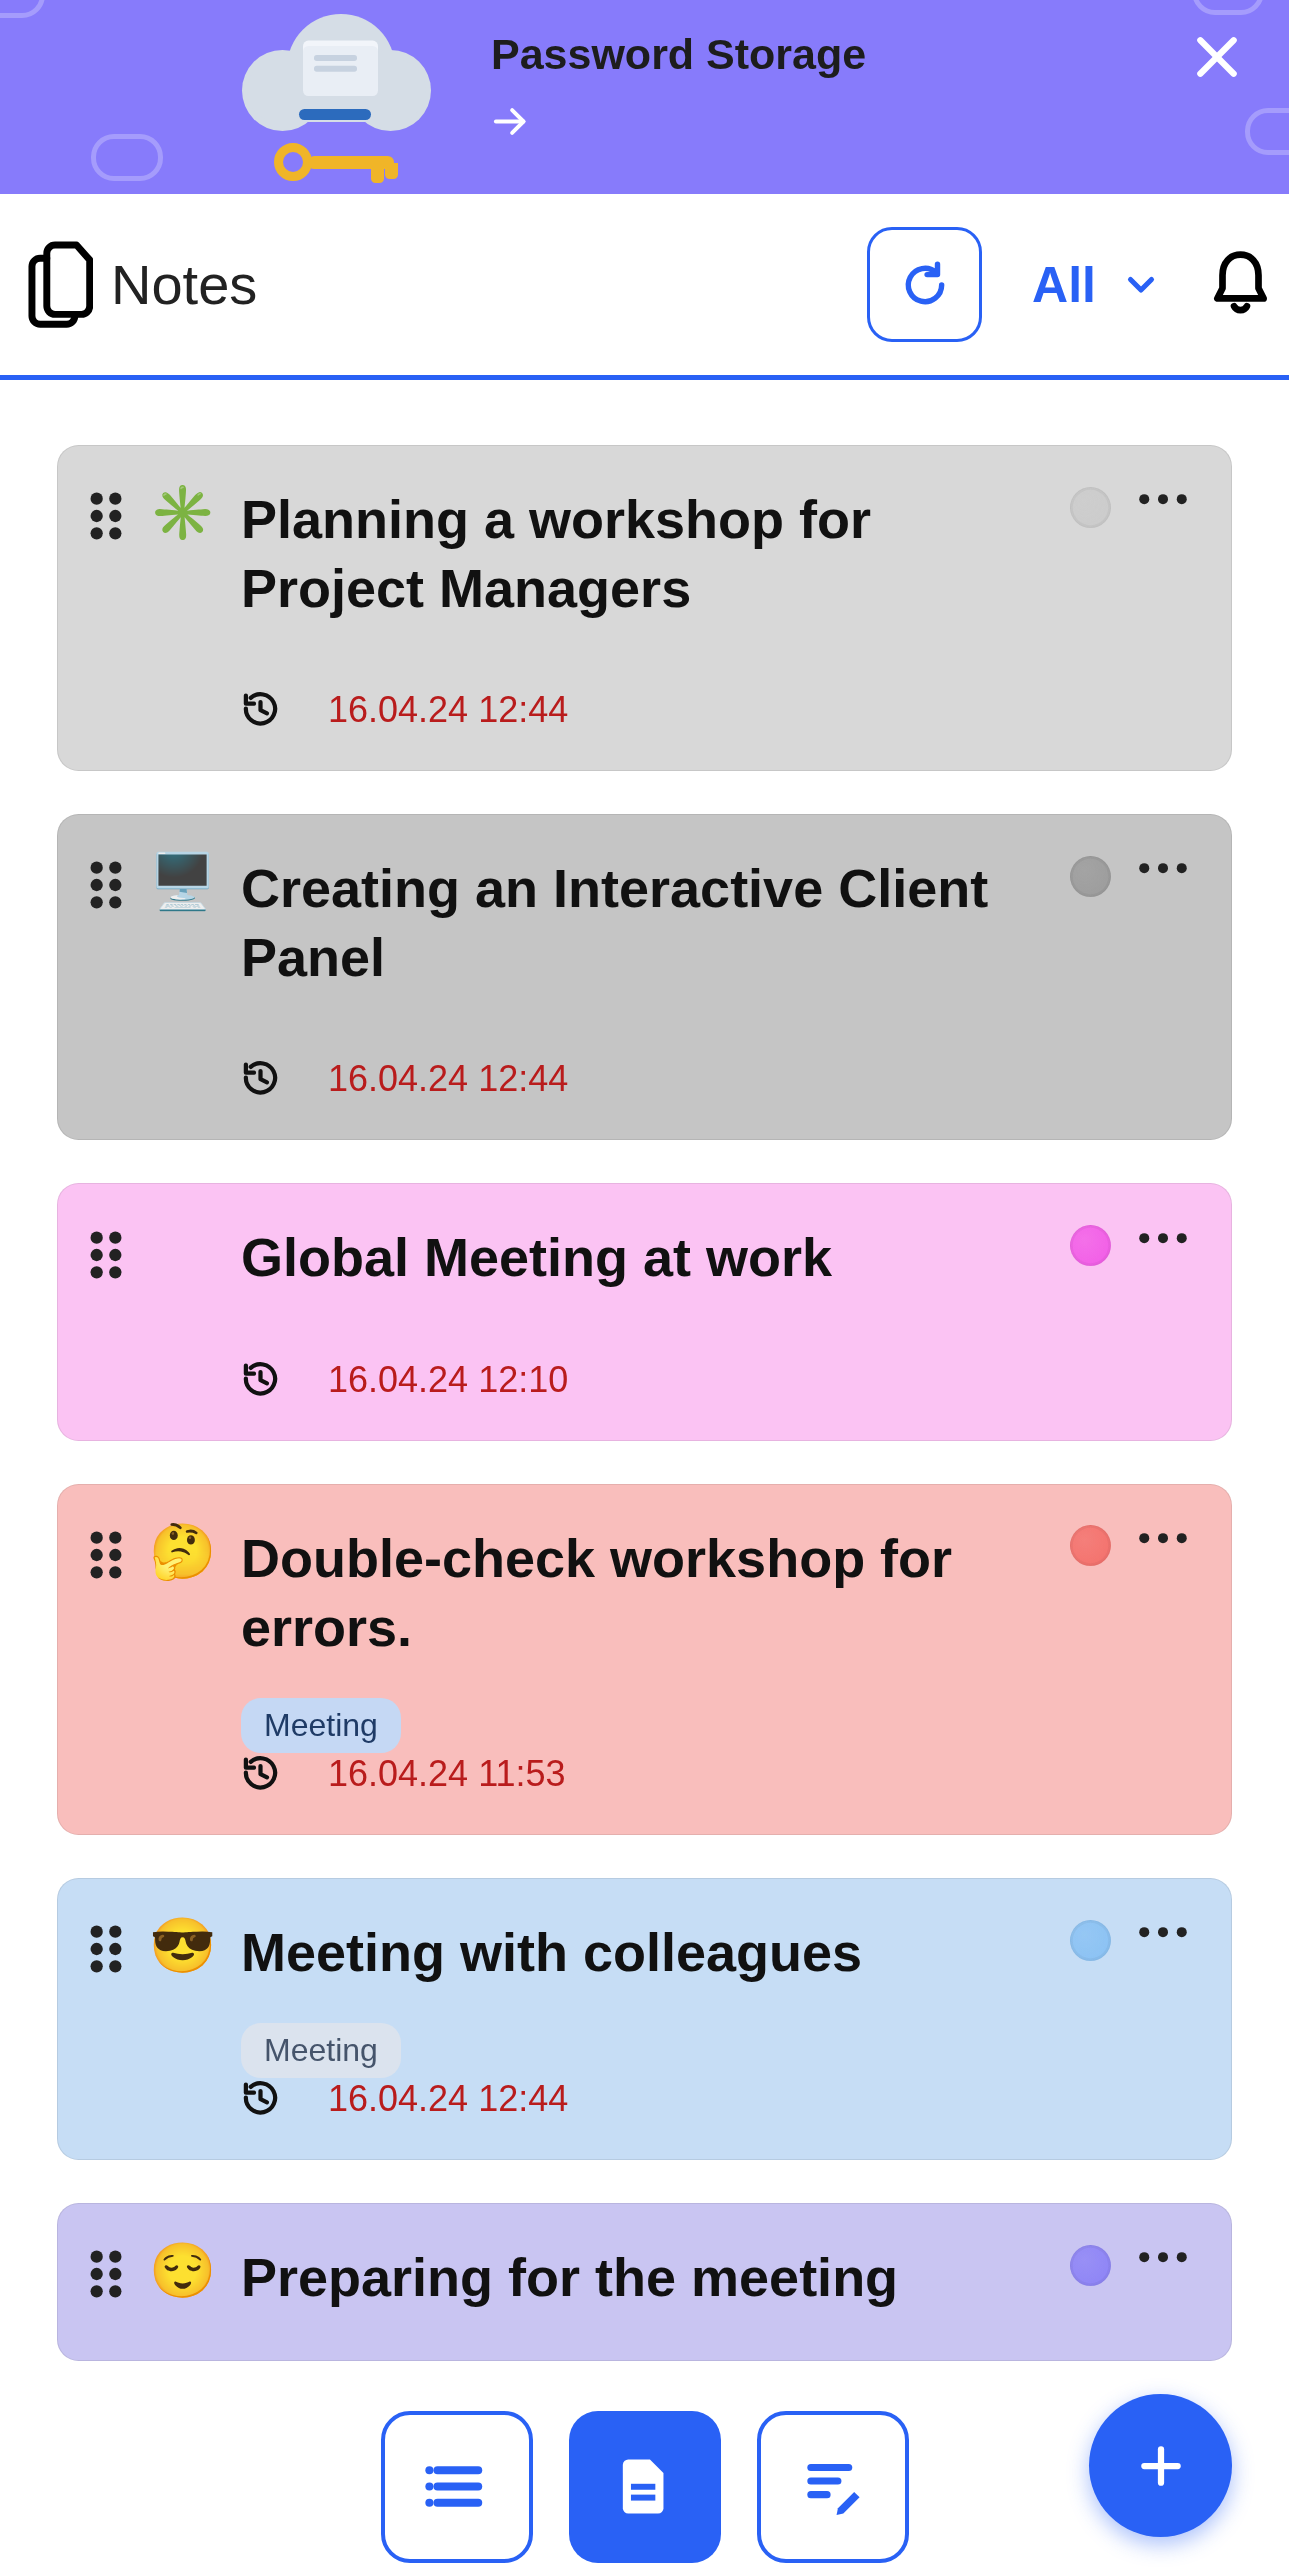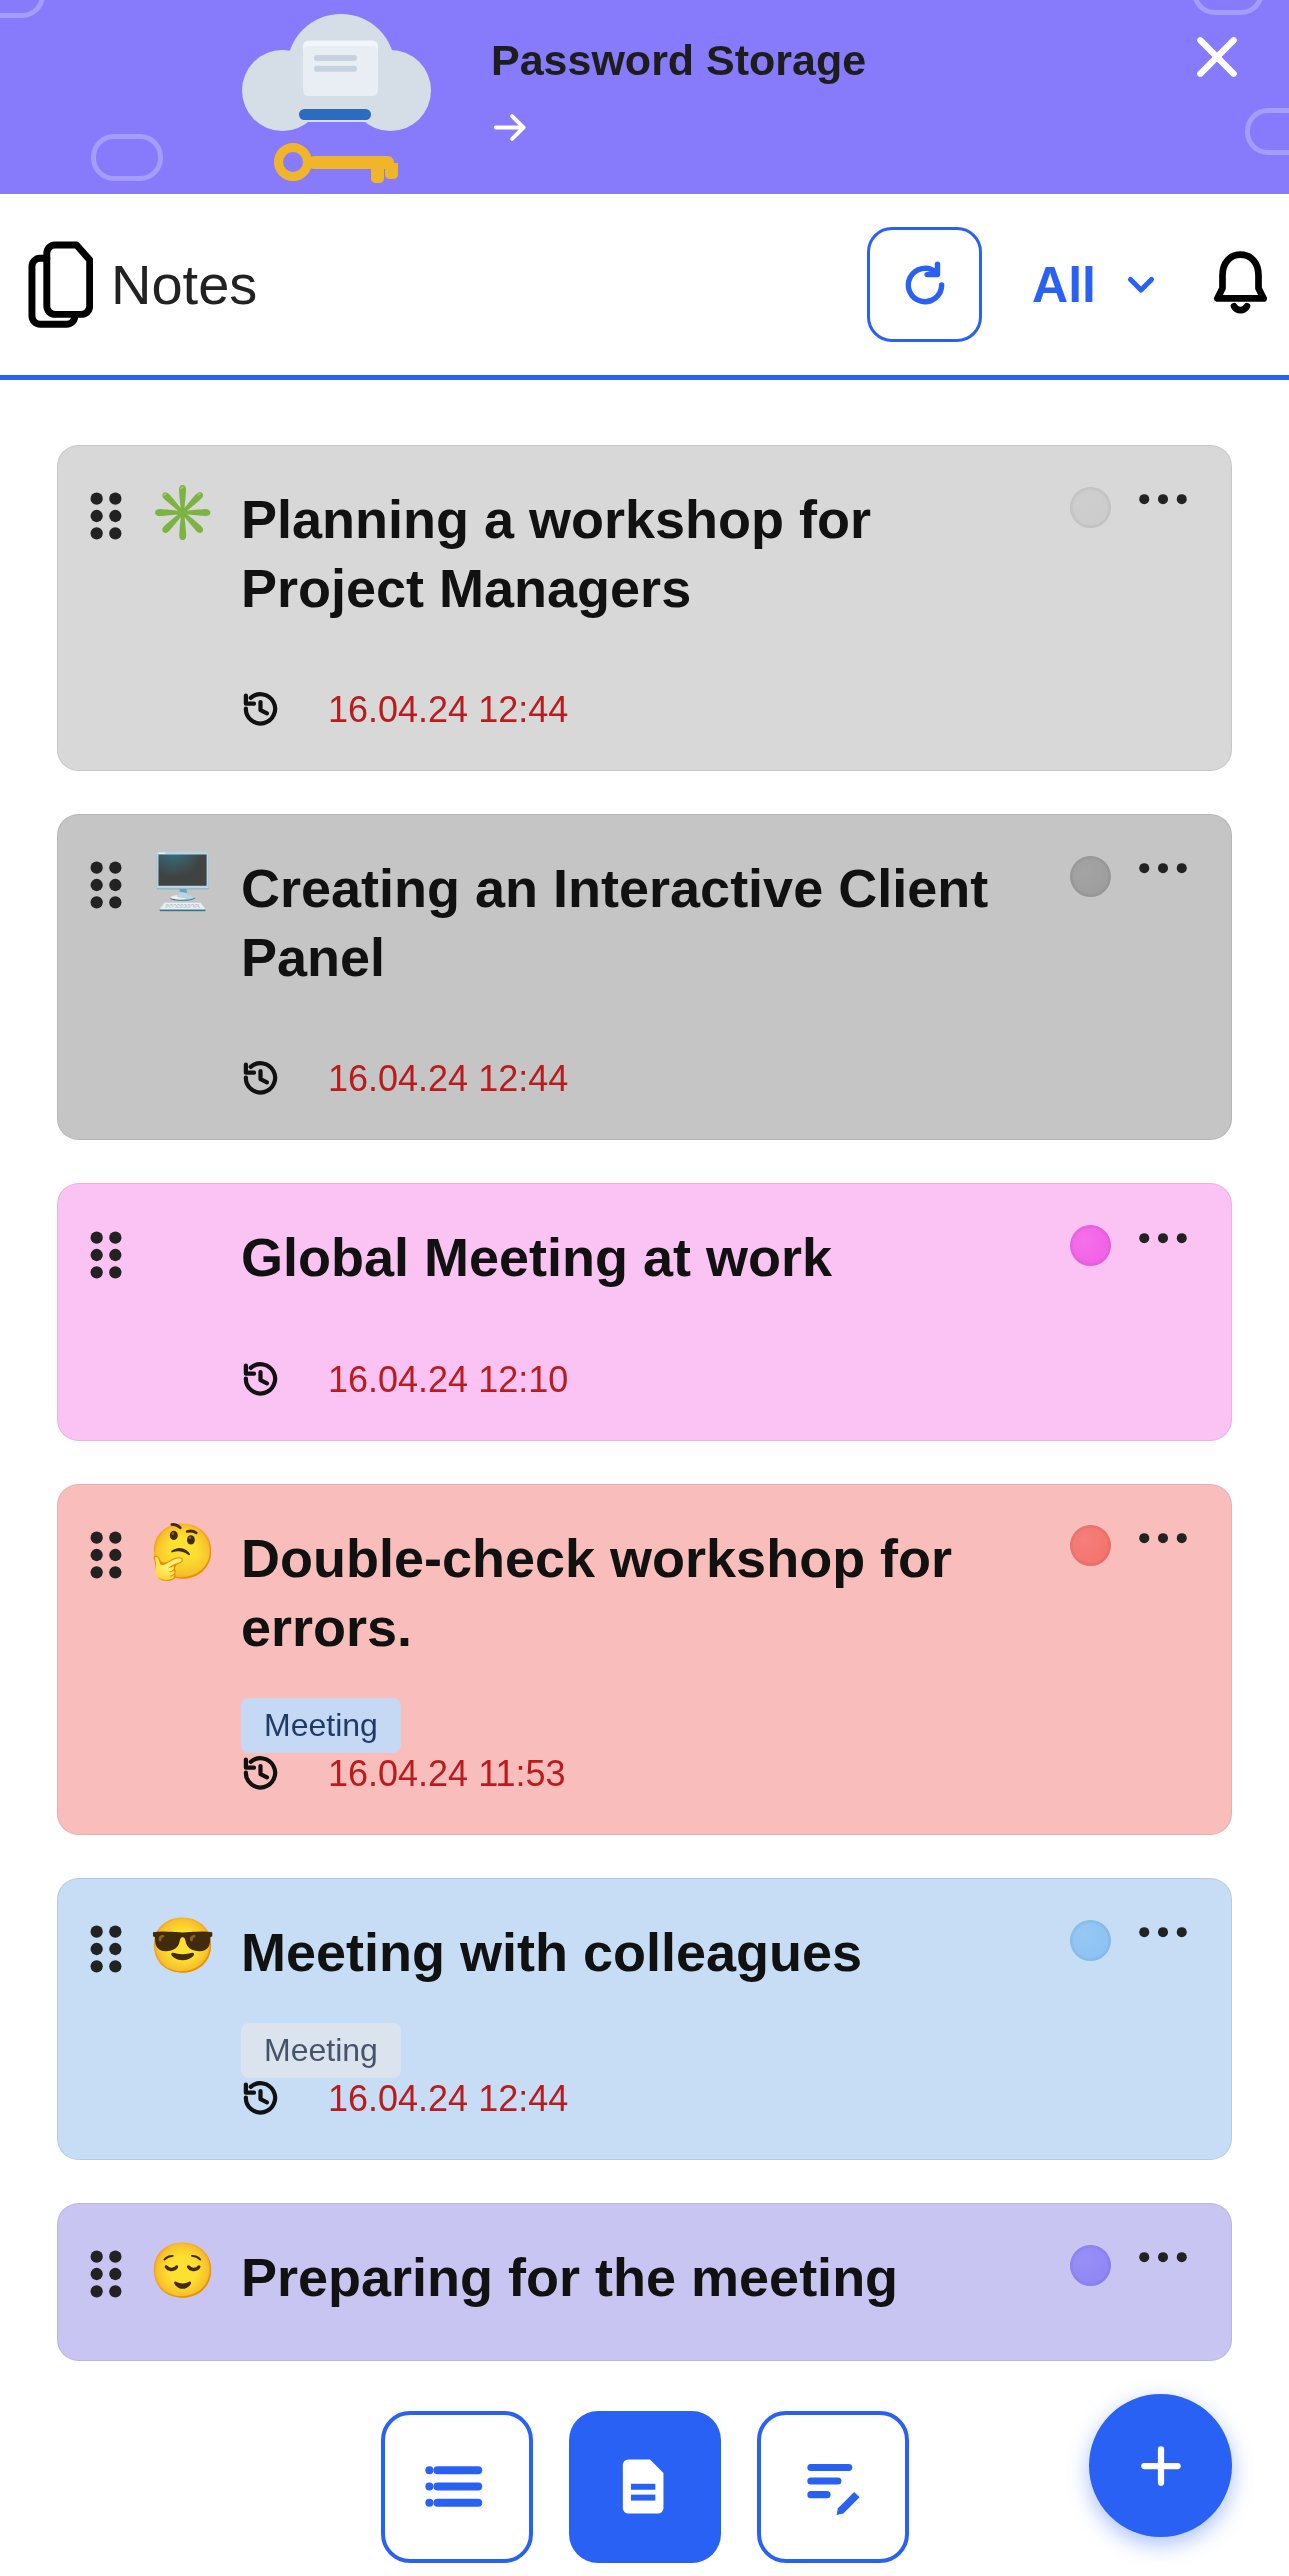--- a/index.html
+++ b/index.html
@@ -35,21 +35,21 @@
   .cloud-shape .c4{width:179px;height:63px;left:5.4px;top:54px;border-radius:39px;}
   .cloud-shape .pages{position:absolute;left:61px;top:41px;width:75px;height:50px;background:#e9eef5;border-radius:5.4px;box-shadow:0 -5.4px 0 #f2f5fa;}
   .cloud-shape .pages::after{content:"";position:absolute;left:10.8px;top:9px;width:43px;height:5.4px;background:#c7d2e0;border-radius:2.7px;box-shadow:0 10.8px 0 #c7d2e0;}
   .cloud-shape .slot{position:absolute;left:57px;top:104px;width:72px;height:10.8px;background:#2c6bbd;border-radius:5.4px;}
   .key-shape{position:absolute;left:274px;top:138px;width:134px;height:48px;}
   .key-shape .ring{position:absolute;left:0;top:5.4px;width:38px;height:38px;border:9px solid #f0b528;border-radius:50%;}
   .key-shape .shaft{position:absolute;left:34px;top:18px;width:86px;height:12.5px;background:#f0b528;border-radius:6.3px;}
   .key-shape .tooth{position:absolute;top:25px;width:12.5px;height:20px;background:#f0b528;border-radius:0 0 4.5px 4.5px;}
   .key-shape .tooth.t1{left:97px;}
   .key-shape .tooth.t2{left:111px;height:16px;}
-  .banner-text { position: absolute; left: 491px; top: 36px; }
+  .banner-text { position: absolute; left: 491px; top: 30px; }
   .banner-title { font-size: 43px; font-weight: 700; color: #1d1d1d; }
   .banner-sub-wrap { margin-top: 23px; display:flex; align-items:center; gap:20px;}
   .banner-sub { font-size: 36px; font-weight: 500; color: #fff; }
   .arrow-right svg { width: 39px; height: 39px; stroke:#fff; }
   .close-x { position: absolute; right: 47px; top: 32px; cursor:pointer;}
   .close-x svg { width: 50px; height: 50px; stroke:#fff; }
 
   
   .header {
     height: 186px;
@@ -80,21 +80,21 @@
     column-gap: 27px;
     align-items: start;
   }
   .drag-handle{ margin-top:7.2px; cursor:grab;}
   .drag-handle svg{width:32px;height:48px;}
   .card-emoji{ font-size:54px; line-height:1; margin-top:-3.6px;}
   .emoji-slot{ width:65px; }
   .card-main{ display:flex; flex-direction:column; }
   .card-title{ font-size:54px; font-weight:700; line-height:1.28; color:#111; margin-bottom:9px;}
   .tag-row{ display:flex; gap:14.3px; margin-top:27px;}
-  .tag{ display:inline-flex; align-items:center; padding:9px 23px; border-radius:8px; font-size:32px; font-weight:500;}
+  .tag{ display:inline-flex; align-items:center; padding:9px 23px; border-radius:20px; font-size:32px; font-weight:500;}
   .date-row{ display:flex; align-items:center; gap:48px; }
   .date-row.no-tag{ margin-top:57px;}
   .date-row svg{width:39px;height:39px;}
   .date-text{ font-size:36px; color:#b91c1c; }
   .color-dot{ width:41px;height:41px;border-radius:50%; margin-top:1.8px; box-shadow: inset 0 0 0 1.8px rgba(0,0,0,0.04);}
   .more-dots{ margin-top:7.2px; cursor:pointer;}
   .more-dots svg{width:50px;height:14.3px;}
 
   
   .bottom-nav{ position:fixed; bottom:0; left:0; width:1289px; height:179px; background:#fff; display:flex; align-items:center; justify-content:center; gap:36px;}

